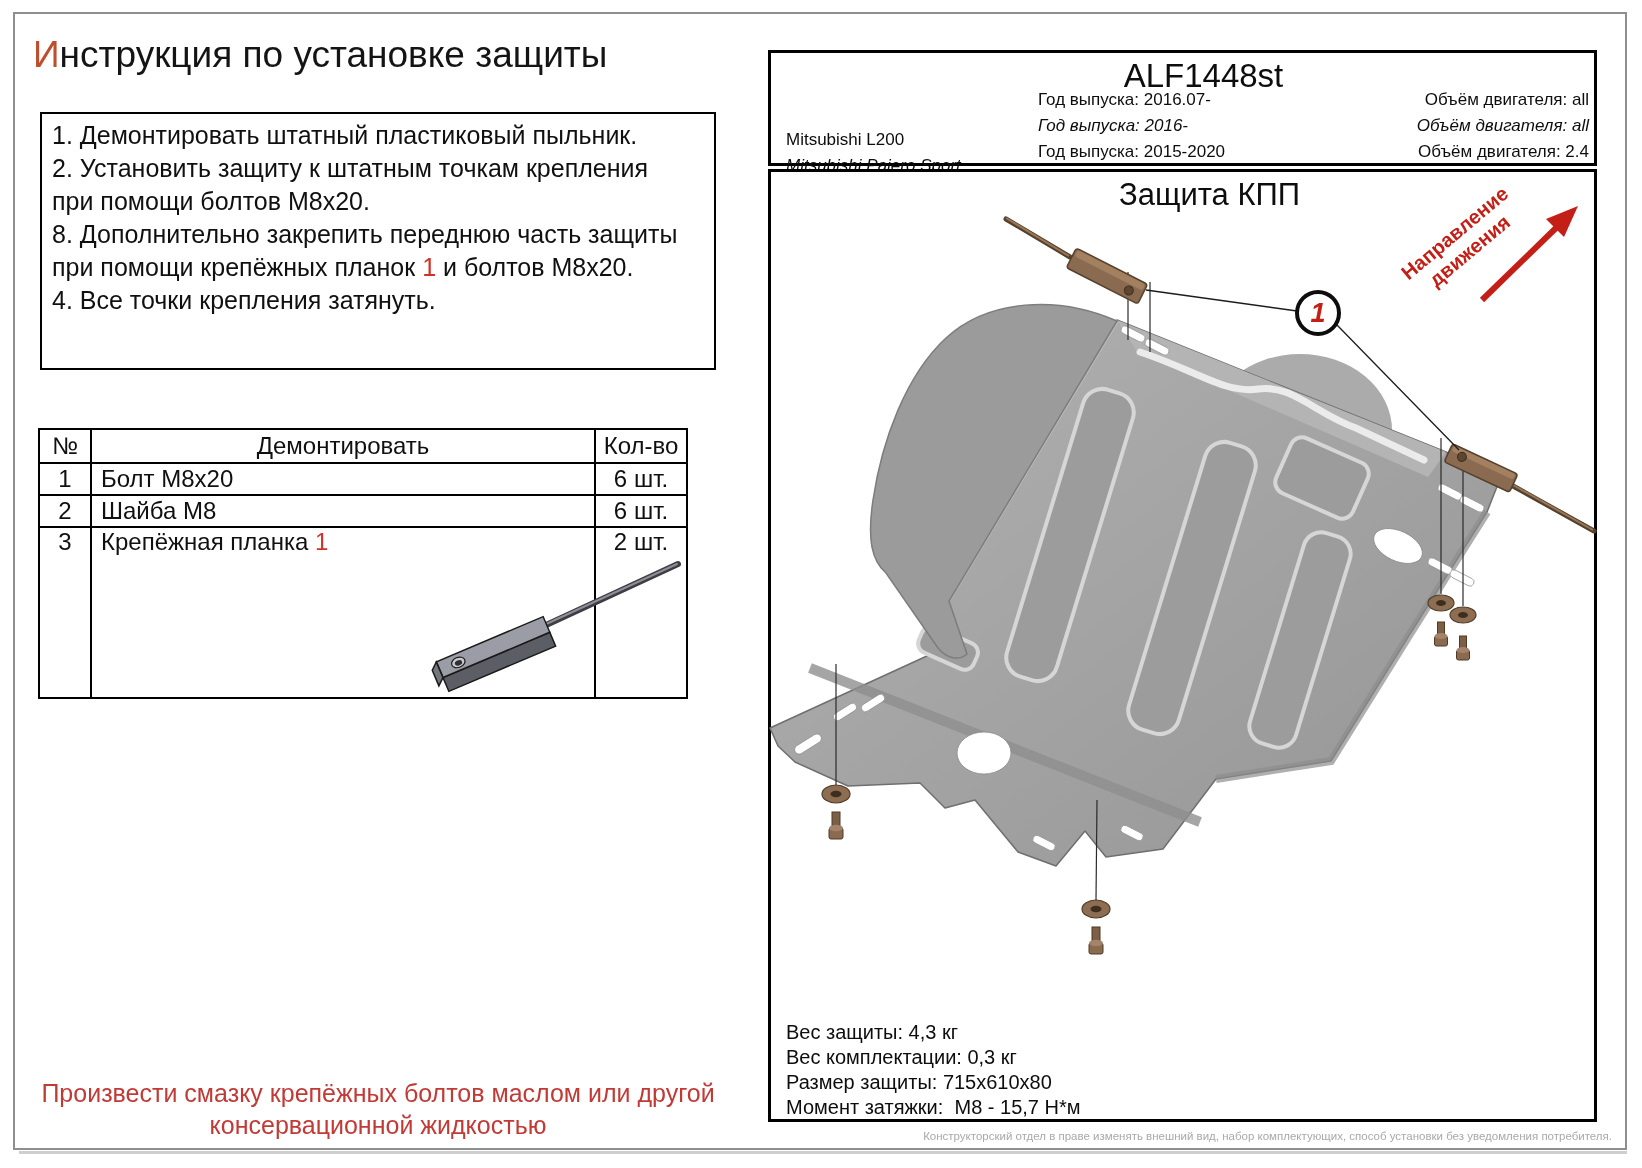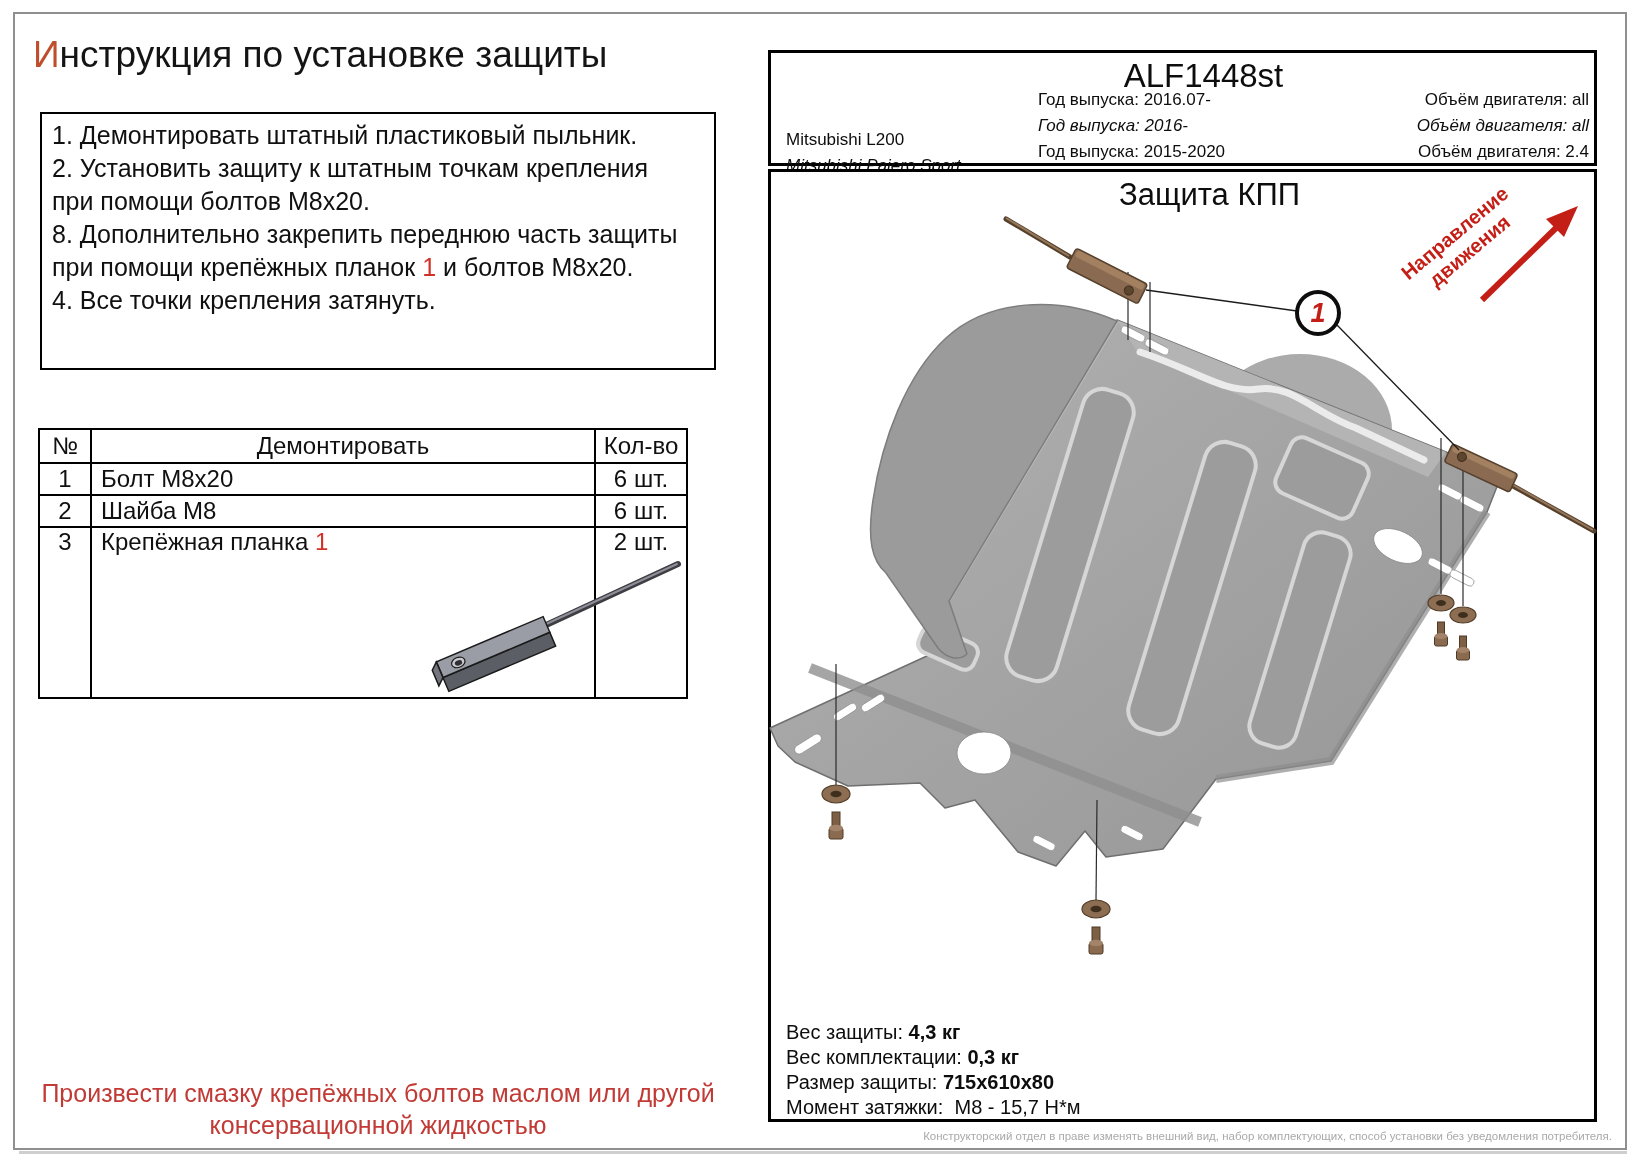--- a/index.html
+++ b/index.html
@@ -32,21 +32,21 @@
   .veh-row{height:26px;font-size:17px;color:#0d0d0d;white-space:nowrap;}
   .veh-name{position:absolute;left:786px;margin-top:40px;}
   .veh-year{position:absolute;left:1038px;text-align:center;}
   .veh-engine{position:absolute;right:53px;text-align:right;}
   .draw-box{left:768px;top:169px;width:829px;height:953px;border:3px solid #000;box-sizing:border-box;background:#fff;}
   .draw-title{left:768px;top:177px;width:829px;text-align:center;font-size:31px;color:#0d0d0d;padding-left:27px;}
   .direction-label{left:1383px;top:219px;width:160px;height:48px;transform:rotate(-40deg);
     text-align:center;color:#c41f16;font-weight:bold;font-size:20px;line-height:23px;white-space:nowrap;}
   .specs{left:786px;top:1020px;font-size:20px;line-height:25px;color:#0d0d0d;}
   .spec-line{white-space:pre;}
-  .spec-val-bold{font-weight:bold;}
+  .spec-val-bold{font-weight:normal;}
   .disclaimer{left:900px;top:1130px;width:712px;text-align:right;font-size:11.5px;color:#a9a9a9;}
   svg text{font-family:"Liberation Sans",sans-serif;}
 </style>
 </head>
 <body>
 
 <div class="abs page-frame"></div>
 <div class="abs page-shadow"></div>
 
 <div class="abs doc-title"><span class="first">И</span><span>нструкция по установке защиты</span></div>

